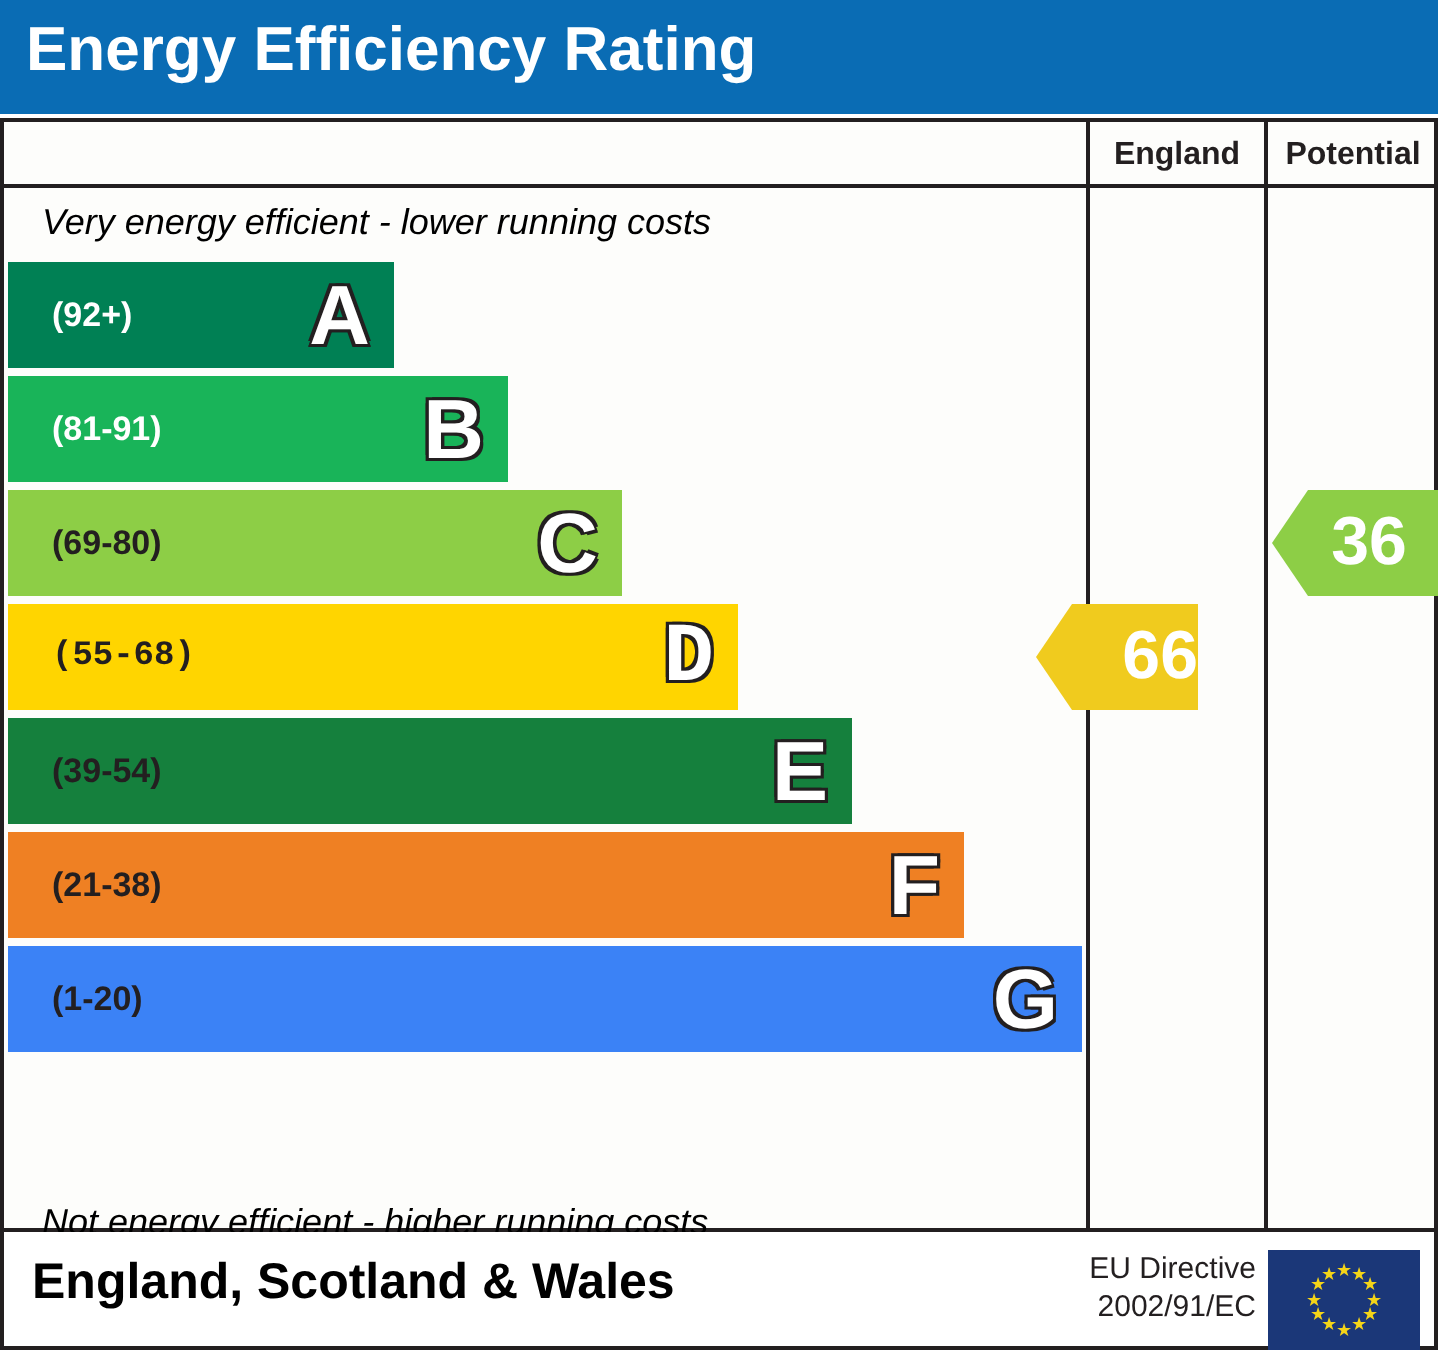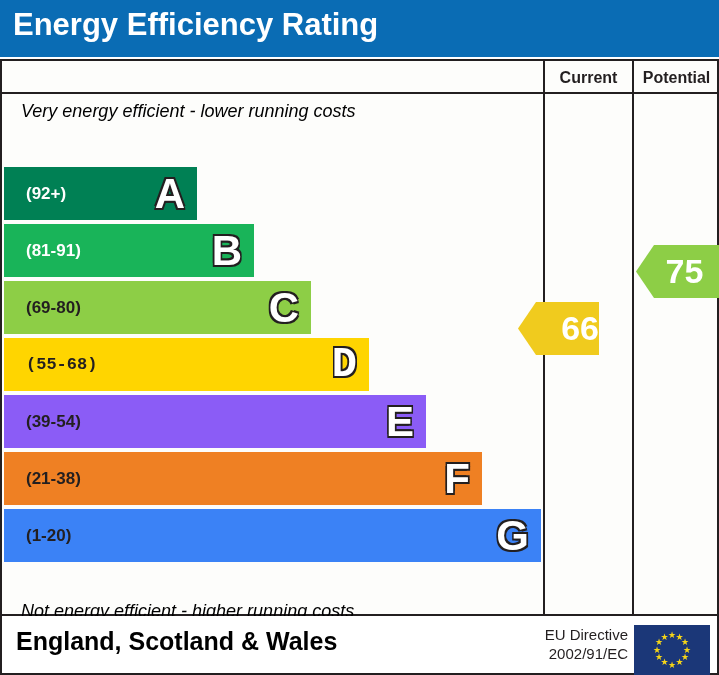--- a/index.html
+++ b/index.html
@@ -110,21 +110,20 @@
     position: absolute;
     left: 2px;
     top: 70px;
     width: 539px;
     height: 449px;
   }
   .band {
     position: absolute;
     left: 0;
     height: 53px;
-    margin-top: 36px;
   }
   .band-range {
     position: absolute;
     left: 22px;
     top: 0;
     height: 53px;
     line-height: 53px;
     font-size: 17px;
     font-weight: bold;
     white-space: nowrap;
@@ -222,21 +221,21 @@
   <div class="title-bar" style="background: rgb(10, 108, 180);">
     <div class="title-text">Energy Efficiency Rating</div>
   </div>
 
   <div class="frame">
 
     <div class="head-row"></div>
     <div class="col-sep c1"></div>
     <div class="col-sep c2"></div>
 
-    <div class="col-head current">Current</div>
+    <div class="col-head current">England</div>
     <div class="col-head potential">Potential</div>
 
     <div class="caption top">Very energy efficient - lower running costs</div>
     <div class="caption bottom">Not energy efficient - higher running costs</div>
 
     <div class="bands">
         <div class="band dark" style="top: 0px; width: 193px; background: rgb(0, 128, 84);">
           <span class="band-range">(92+)</span>
           <span class="band-letter">A</span>
         </div>
@@ -245,36 +244,36 @@
           <span class="band-letter">B</span>
         </div>
         <div class="band light" style="top: 114px; width: 307px; background: rgb(141, 206, 70);">
           <span class="band-range">(69-80)</span>
           <span class="band-letter">C</span>
         </div>
         <div class="band light" style="top: 171px; width: 365px; background: rgb(255, 213, 0); font-family: Liberation Mono, monospace;">
           <span class="band-range">(55-68)</span>
           <span class="band-letter">D</span>
         </div>
-        <div class="band light" style="top: 228px; width: 422px; background: #8b5cf6;">
+        <div class="band light" style="top: 228px; width: 422px; background: #15803d;">
           <span class="band-range">(39-54)</span>
           <span class="band-letter">E</span>
         </div>
         <div class="band light" style="top: 285px; width: 478px; background: rgb(239, 128, 35);">
           <span class="band-range">(21-38)</span>
           <span class="band-letter">F</span>
         </div>
         <div class="band light" style="top: 342px; width: 537px; background: #3b82f6;">
           <span class="band-range">(1-20)</span>
           <span class="band-letter">G</span>
         </div>
       </div>
 
     <div class="badge current" style="top: 241px; background: rgb(240, 203, 30);">66</div>
-    <div class="badge potential" style="top: 184px; background: rgb(141, 206, 70);">75</div>
+    <div class="badge potential" style="top: 184px; background: rgb(141, 206, 70);">36</div>
 
   </div>
 
   <div class="footer">
     <div class="footer-title">England, Scotland &amp; Wales</div>
     <div class="directive">
       <div>EU Directive</div>
       <div>2002/91/EC</div>
     </div>
     <div class="eu-flag" style="background: rgb(27, 55, 120);">

